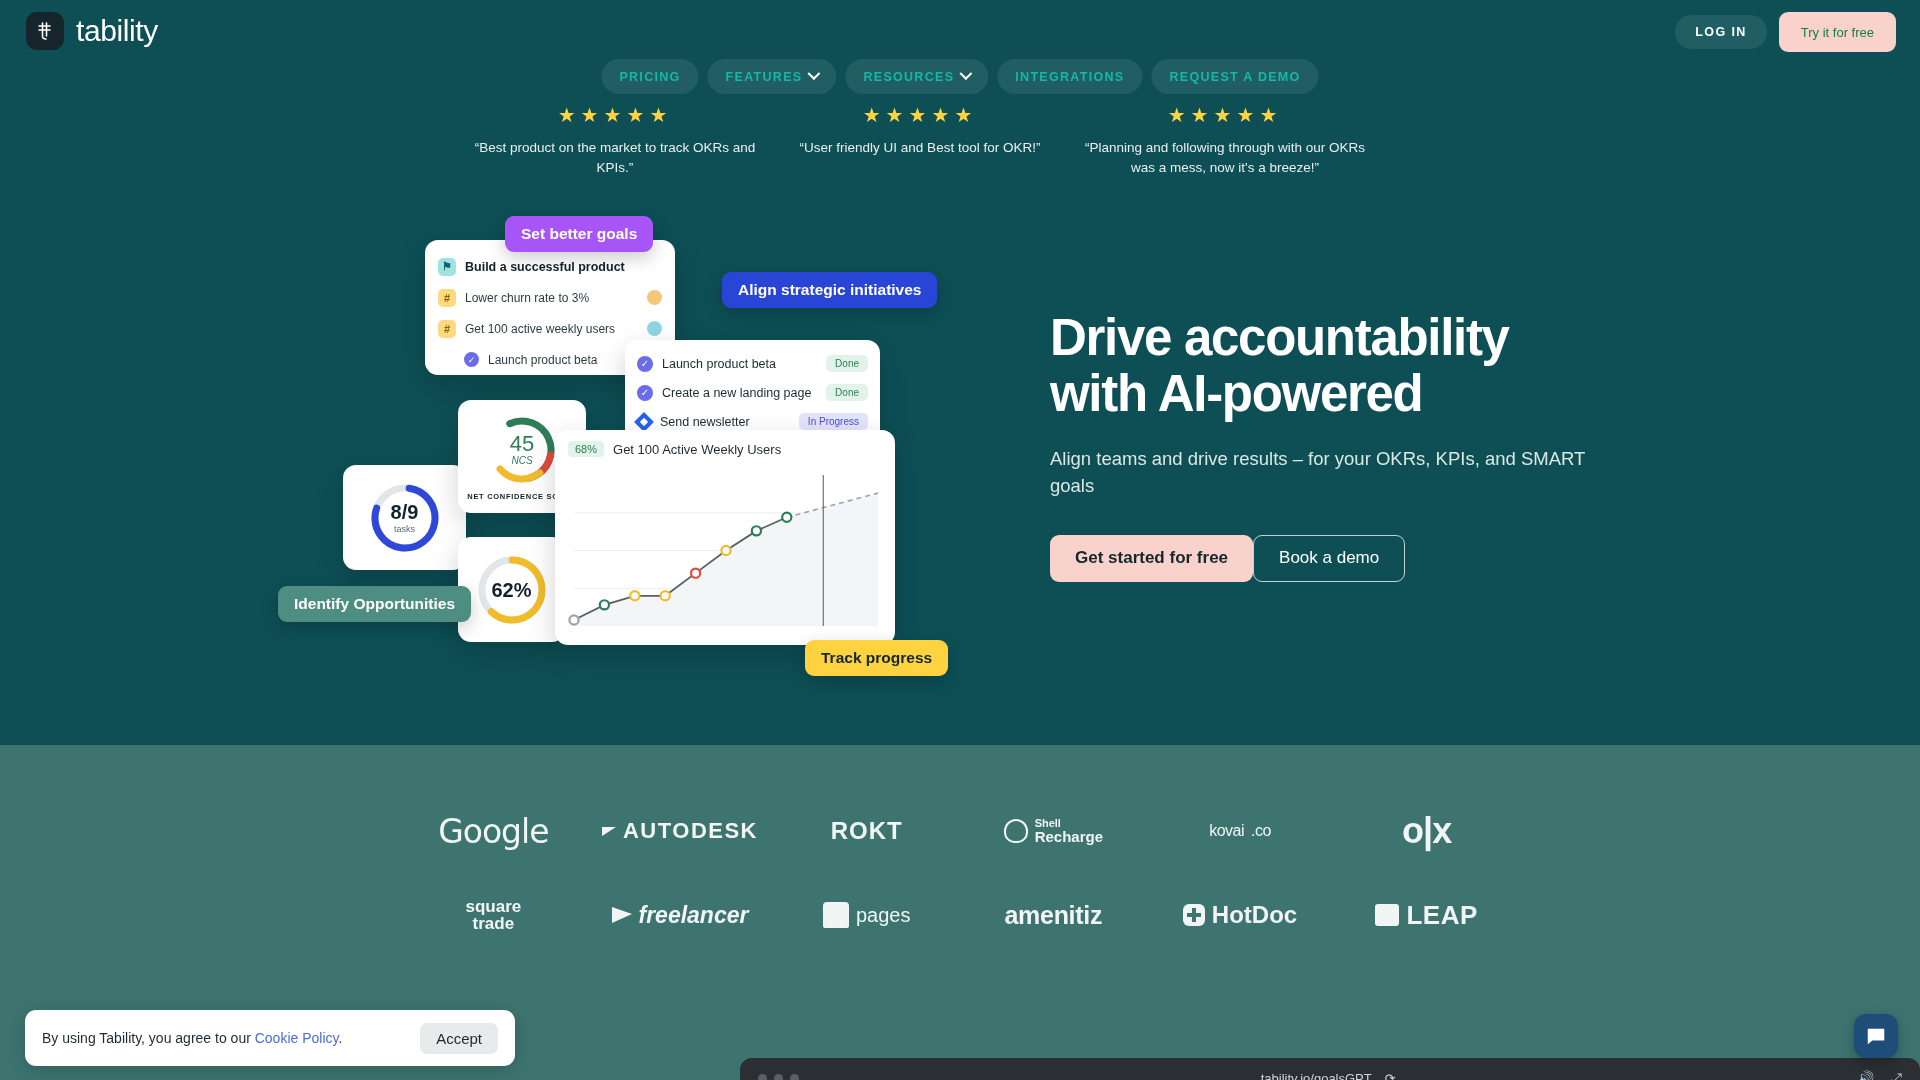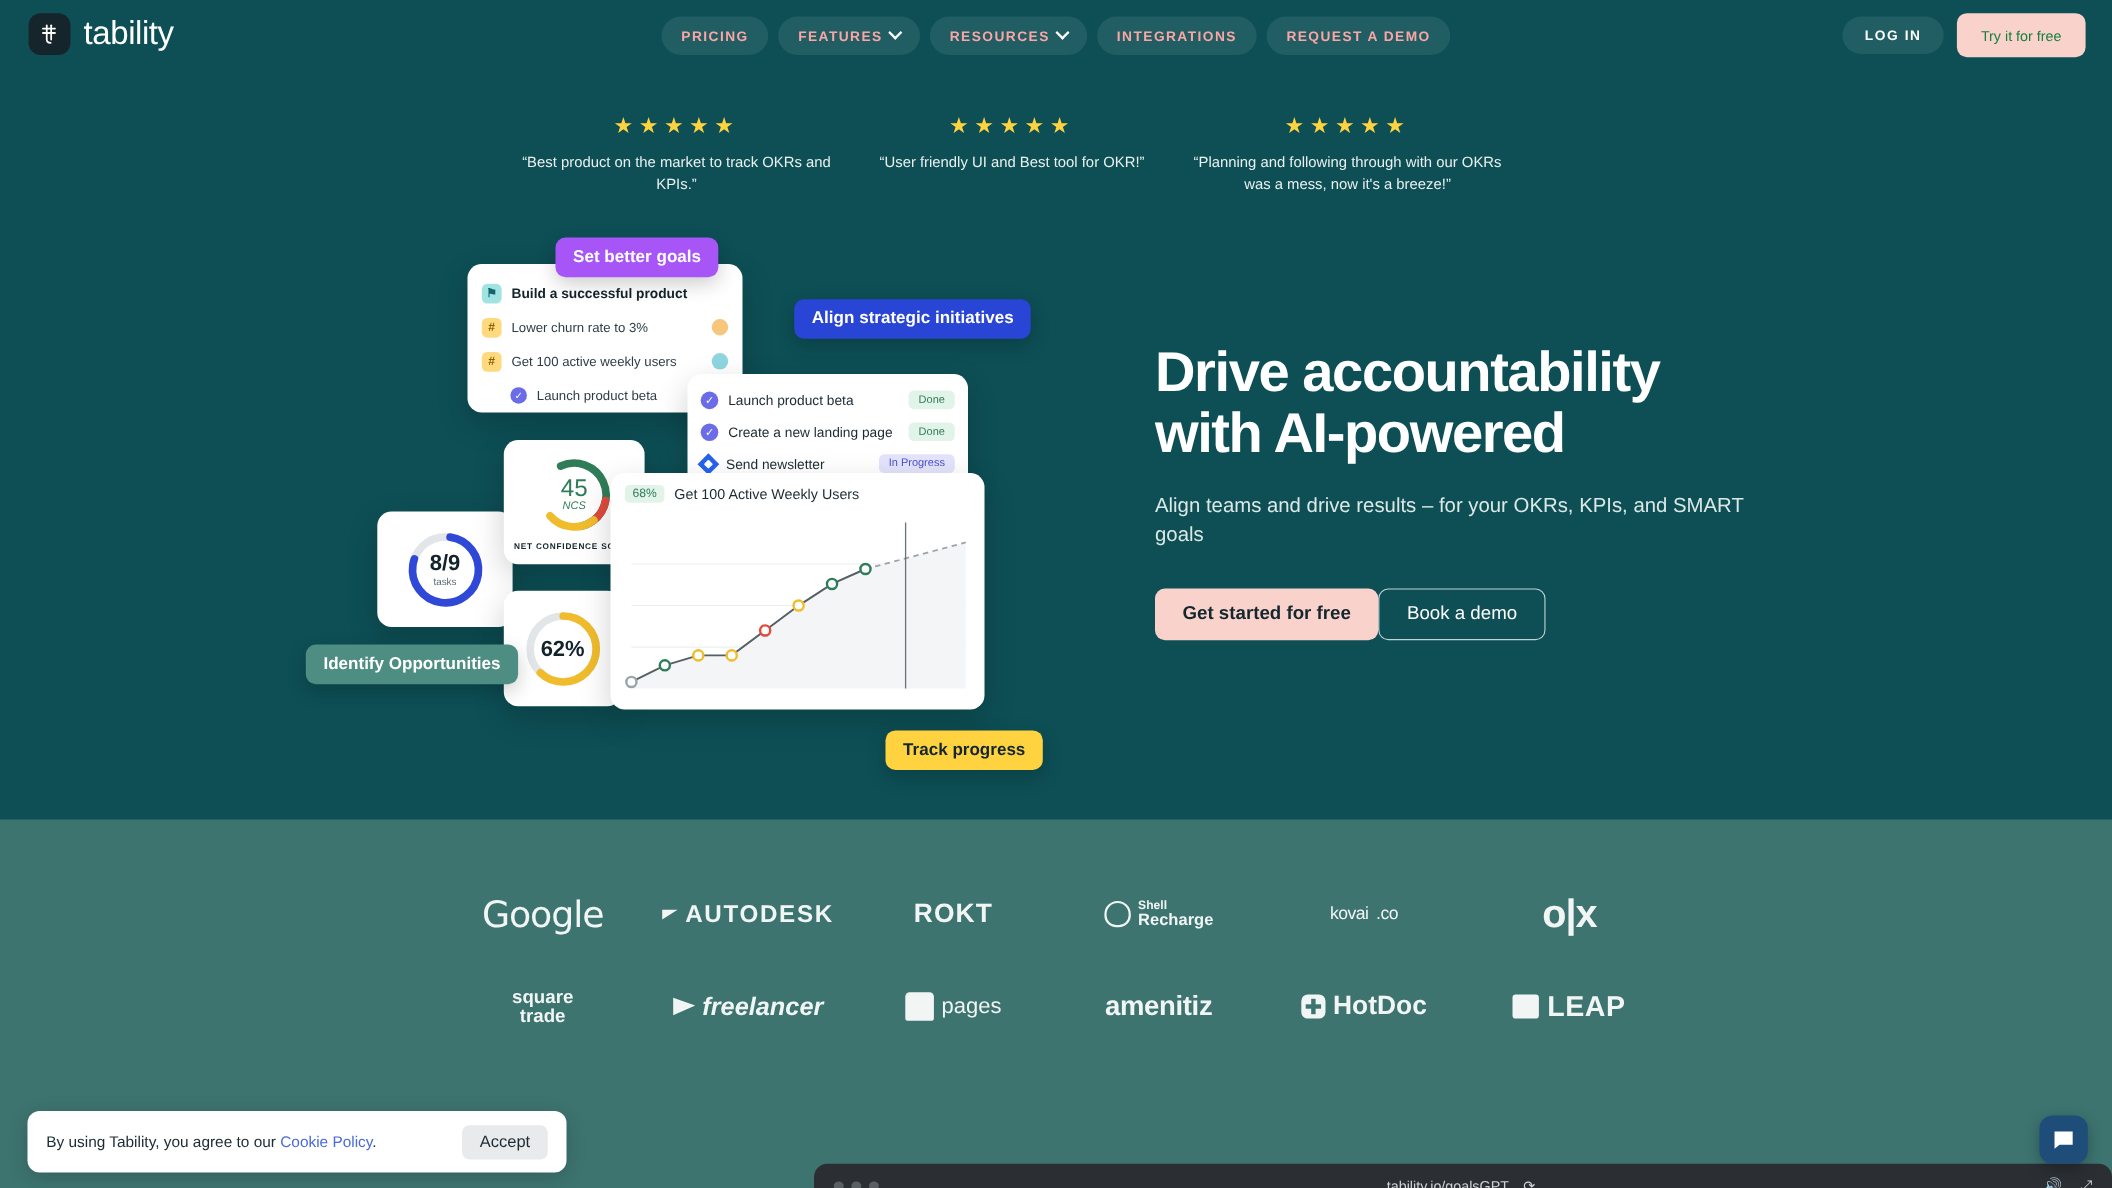--- a/index.html
+++ b/index.html
@@ -36,22 +36,22 @@
   .brand-name { font-size:30px; font-weight:400; letter-spacing:-0.4px; color:#fff; }
 
   .nav-center {
     position:absolute; left:50%; transform:translateX(-50%); top:15px;
     display:flex; align-items:center; gap:9px;
   }
   .nav-pill {
     background:rgba(255,255,255,0.085);
     border-radius:20px; height:35px; padding:0 18px;
     display:flex; align-items:center; gap:7px;
-    font-size:12.5px; font-weight:bold; letter-spacing:1.3px; color:#fca5a5;
-    cursor:pointer; white-space:nowrap;
+    font-size:12.5px; font-weight:bold; letter-spacing:1.3px; color:#14b8a6;
+    cursor:pointer; white-space:nowrap;margin-top:44px;
   }
   .chev { width:9px; height:9px; border-right:2px solid #fff; border-bottom:2px solid #fff;
           transform:rotate(45deg) translate(-2px,-2px); display:inline-block; }
 
   .nav-right { position:absolute; right:24px; top:12px; display:flex; align-items:center; gap:12px; }
   .login-pill {
     background:rgba(255,255,255,0.085); border-radius:20px; height:34px; padding:0 20px;
     display:flex; align-items:center; font-size:12.5px; font-weight:bold;
     letter-spacing:1.4px; color:#fff; cursor:pointer;
   }
@@ -123,21 +123,21 @@
   .ch-pct { background:#e2f3ea; color:#2f7d58; font-size:11px; padding:2px 7px; border-radius:4px; }
   .ch-title { font-size:13px; color:#1d2b33; }
   .ch-plot { position:relative; margin-top:12px; height:165px; }
 
   
   .tag { position:absolute; border-radius:9px; font-size:15.5px; font-weight:bold;
          padding:9px 16px; box-shadow:0 6px 18px rgba(0,0,0,0.2); white-space:nowrap; }
   .tag-goals  { left:150px; top:16px;  background:#a855f7; color:#fff; }
   .tag-align  { left:367px; top:72px;  background:#2945d6; color:#fff; }
   .tag-ident  { left:-77px; top:386px; background:#4e8d82; color:#fff; }
-  .tag-track  { left:450px; top:464px; background:#ffd23f; color:#15272e; }
+  .tag-track  { left:450px; top:440px; background:#ffd23f; color:#15272e; }
 
   
   .hero-copy { position:absolute; left:1050px; top:310px; width:540px; }
   .h1 { font-size:51px; line-height:1.105; font-weight:bold; letter-spacing:-1.3px; color:#fff; }
   .sub { margin-top:22px; font-size:18.5px; line-height:1.46; color:#dbe8e6; }
   .cta-row { margin-top:36px; display:flex; align-items:center; }
   .cta-primary { background:#f9d3cb; color:#15272e; border-radius:9px; height:47px;
                  padding:0 25px; display:flex; align-items:center; font-size:17px;
                  font-weight:bold; cursor:pointer; }
   .cta-secondary { background:transparent; color:#ffffff; border:1.6px solid rgba(255,255,255,0.75);

